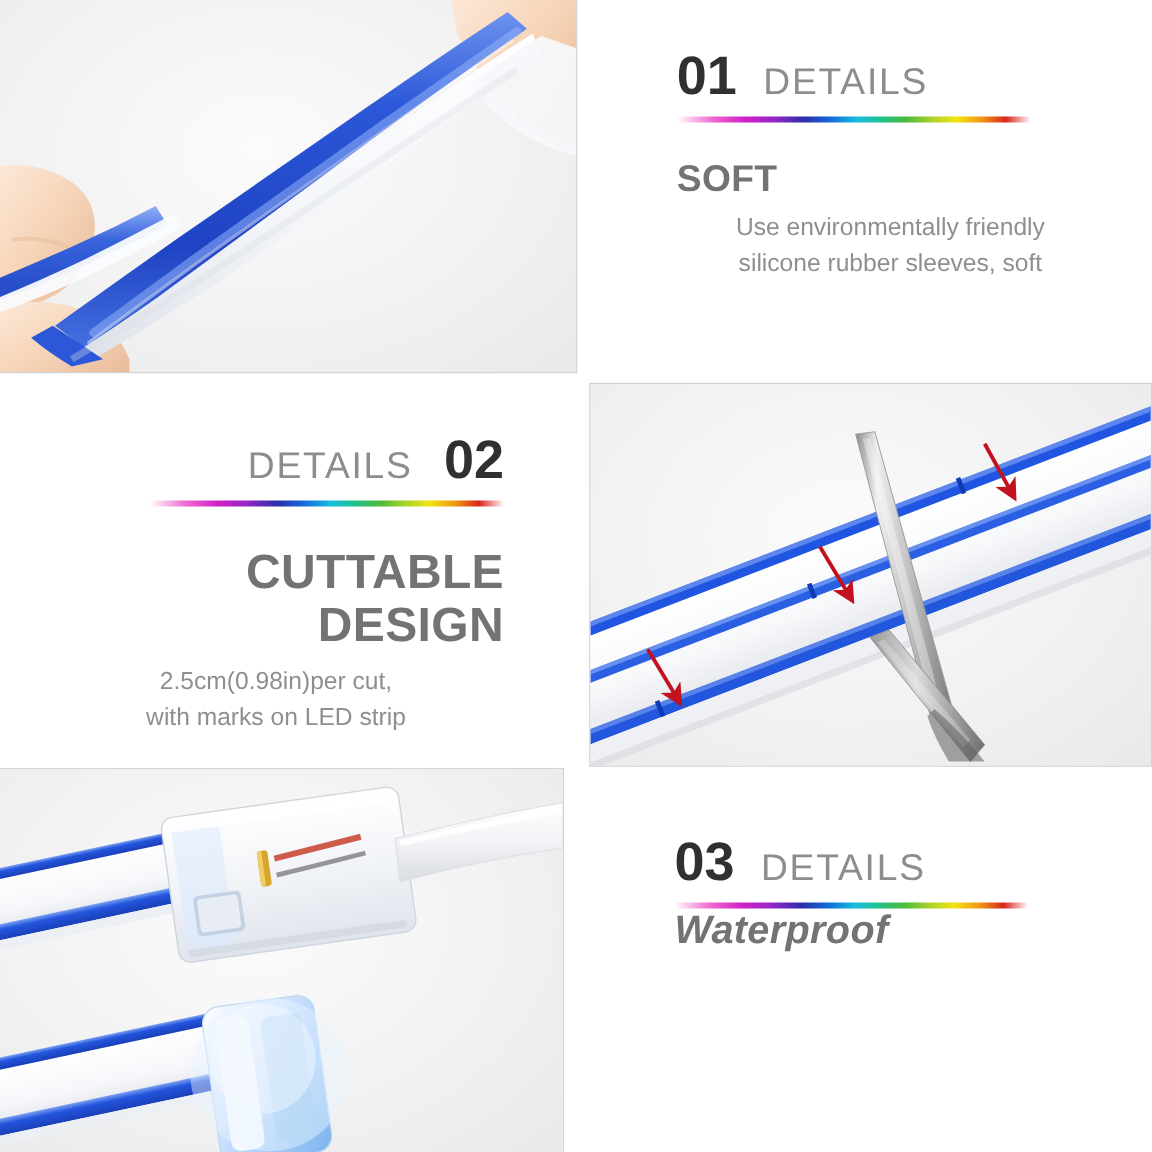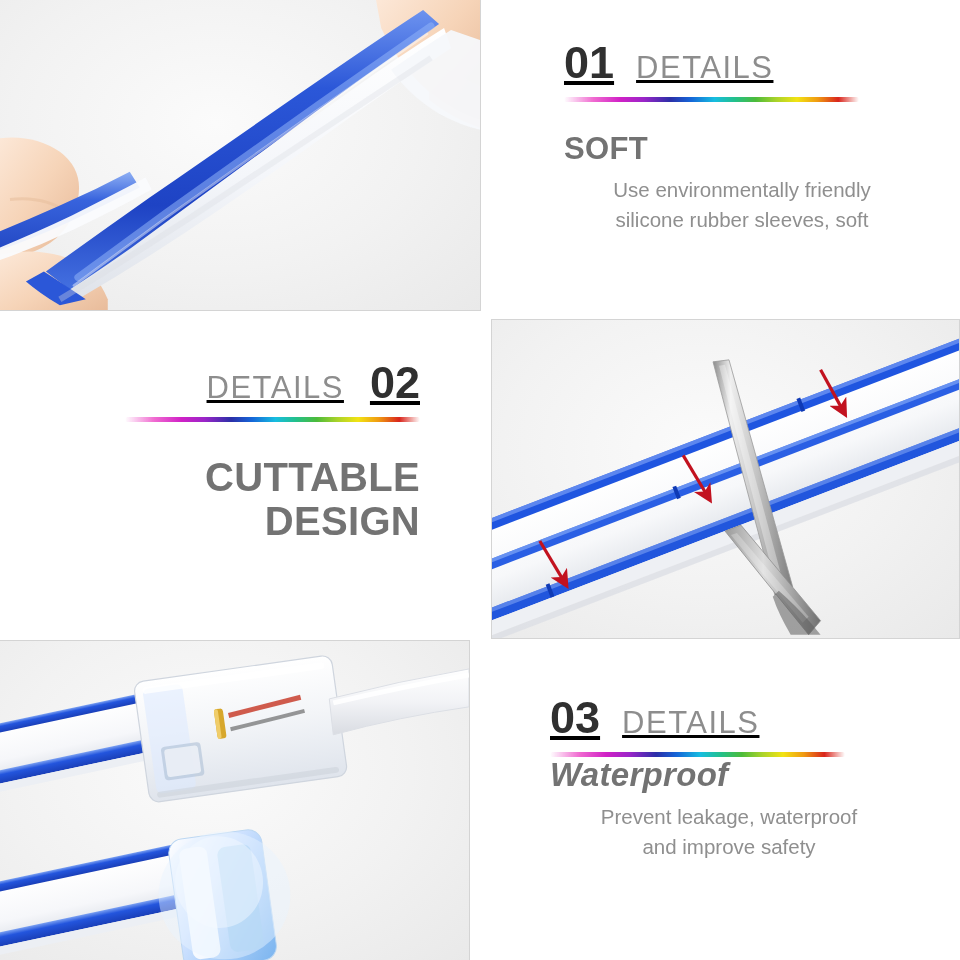--- a/index.html
+++ b/index.html
@@ -29,21 +29,20 @@
 
   
   .textpanel {
     position:absolute;
     background:#ffffff;
     padding:0;
   }
   .kicker {
     display:flex; align-items:baseline;
     white-space:nowrap;
-    text-decoration:underline;
   }
   .kicker .num {
     font-size:45px; font-weight:bold; color:#303030;
     letter-spacing:0px; line-height:1;
   }
   .kicker .word {
     font-size:31px; font-weight:normal; color:#8d8d8d;
     letter-spacing:1.5px; line-height:1;
   }
   .gap-after-num { width:22px; display:inline-block; }
@@ -88,21 +87,21 @@
 
   
   #p-cut  { left:491px; top:319px; width:469px; height:320px; }
 
   
   #p-wp   { left:0px;  top:640px; width:470px; height:320px; border-left:none; border-bottom:none;}
 
   
   #t-01 { left:492px; top:0px;   width:468px; height:311px; padding:40px 40px 0 72px; }
   #t-02 { left:0px;   top:320px; width:480px; height:318px; padding:40px 60px 0 40px; }
-  #t-03 { left:478px; top:640px; width:470px; height:320px; padding:55px 40px 0 72px; }
+  #t-03 { left:490px; top:640px; width:470px; height:320px; padding:55px 40px 0 72px; }
 
   #t-01 .rainbow { width:295px; }
   #t-02 .rainbow { width:295px; margin-left:auto; }
   #t-03 .rainbow { width:295px; }
 
   #t-01 .h-main { margin-top:30px; }
   #t-01 .h-body { margin-top:9px; }
   #t-02 .h-main { margin-top:33px; font-size:40px;}
   #t-02 .h-body { margin-top:10px; }
   #t-03 .h-main { font-size:33px;font-style:italic;}
@@ -186,20 +185,24 @@
   </div>
 
   <div class="textpanel ta-right" id="t-02">
     <div class="kicker">
       <span class="word">DETAILS</span>
       <span class="gap-before-num"></span>
       <span class="num">02</span>
     </div>
     <div class="rainbow"></div>
     <div class="h-main">CUTTABLE DESIGN</div>
+    <div class="h-body">
+      <span class="ln">2.5cm(0.98in)per cut,</span>
+      <span class="ln">with marks on LED strip</span>
+    </div>
   </div>
 
   <div class="photo" id="p-cut">
     <div class="vignette"></div>
     <svg class="art" viewBox="0 0 469 320" preserveAspectRatio="none">
       <defs>
         <linearGradient id="steel" x1="0" y1="0" x2="1" y2="0">
           <stop offset="0%" stop-color="#8d8d8d"></stop>
           <stop offset="22%" stop-color="#efefef"></stop>
           <stop offset="55%" stop-color="#c3c3c3"></stop>
@@ -332,19 +335,15 @@
   </div>
 
   <div class="textpanel" id="t-03">
     <div class="kicker">
       <span class="num">03</span>
       <span class="gap-after-num"></span>
       <span class="word">DETAILS</span>
     </div>
     <div class="rainbow"></div>
     <div class="h-main">Waterproof</div>
-    <div class="h-body">
-      <span class="ln">Prevent leakage, waterproof</span>
-      <span class="ln">and improve safety</span>
-    </div>
   </div>
 
 </div>
 
 </body></html>

